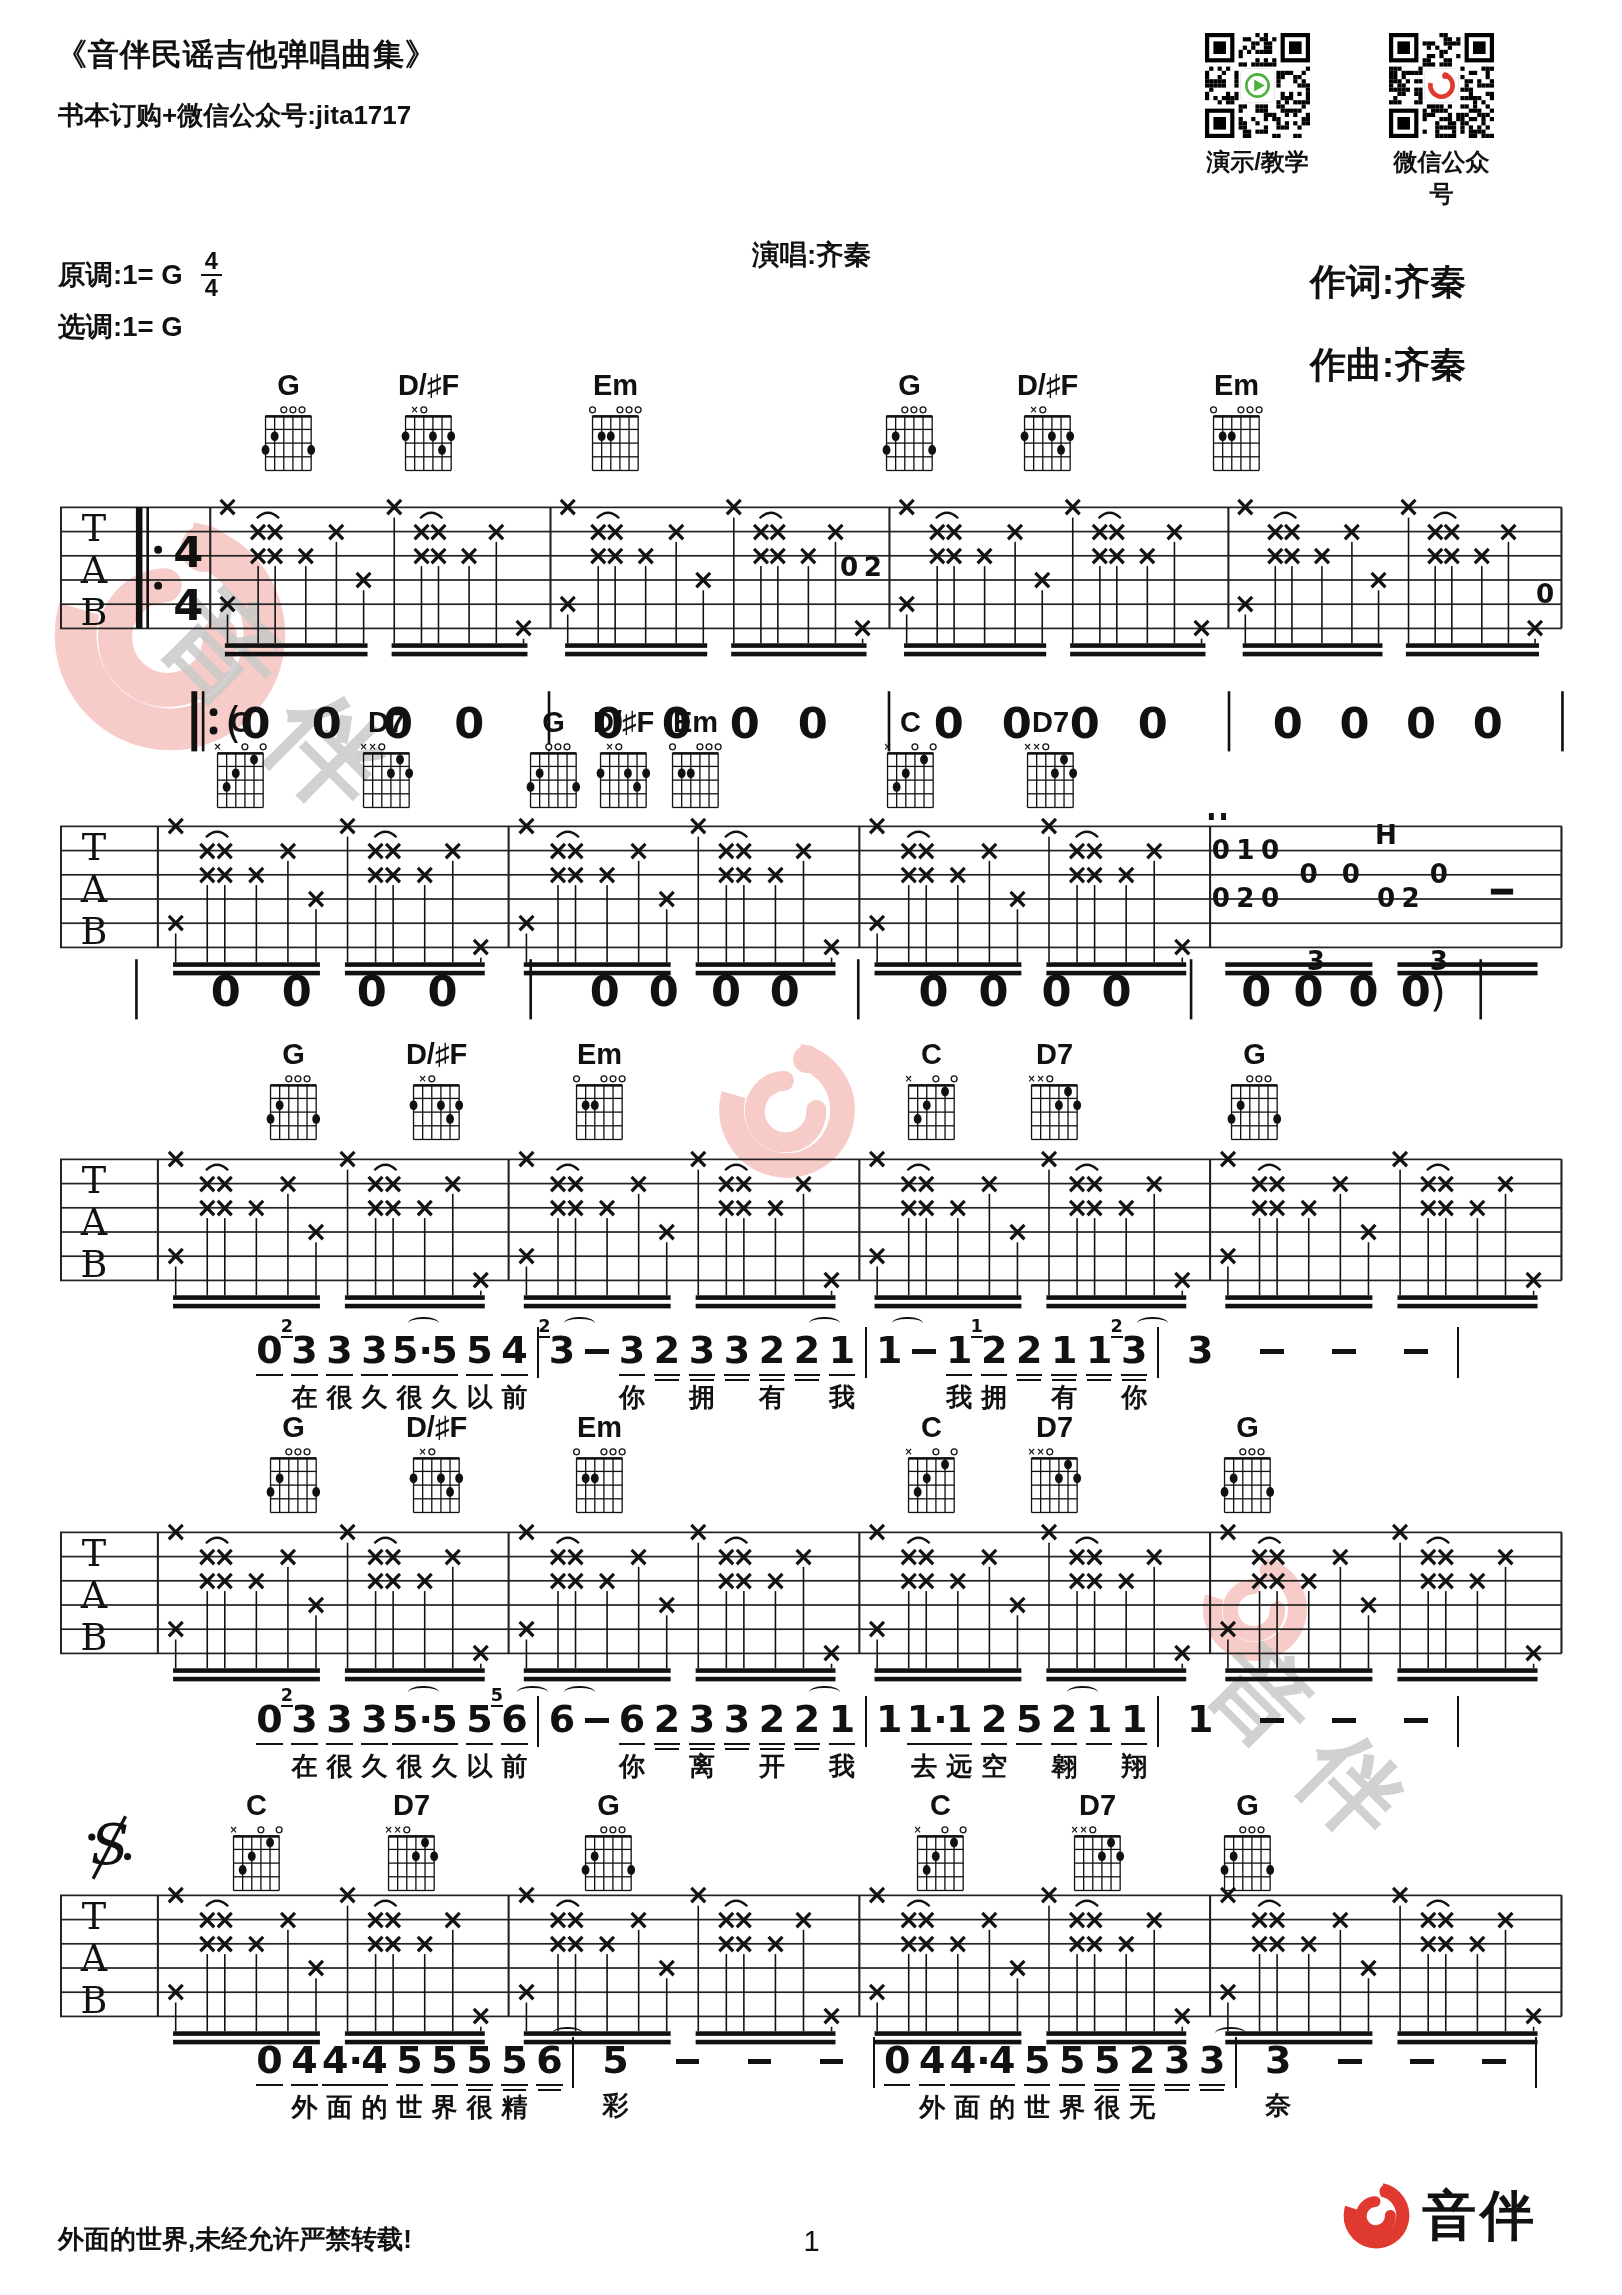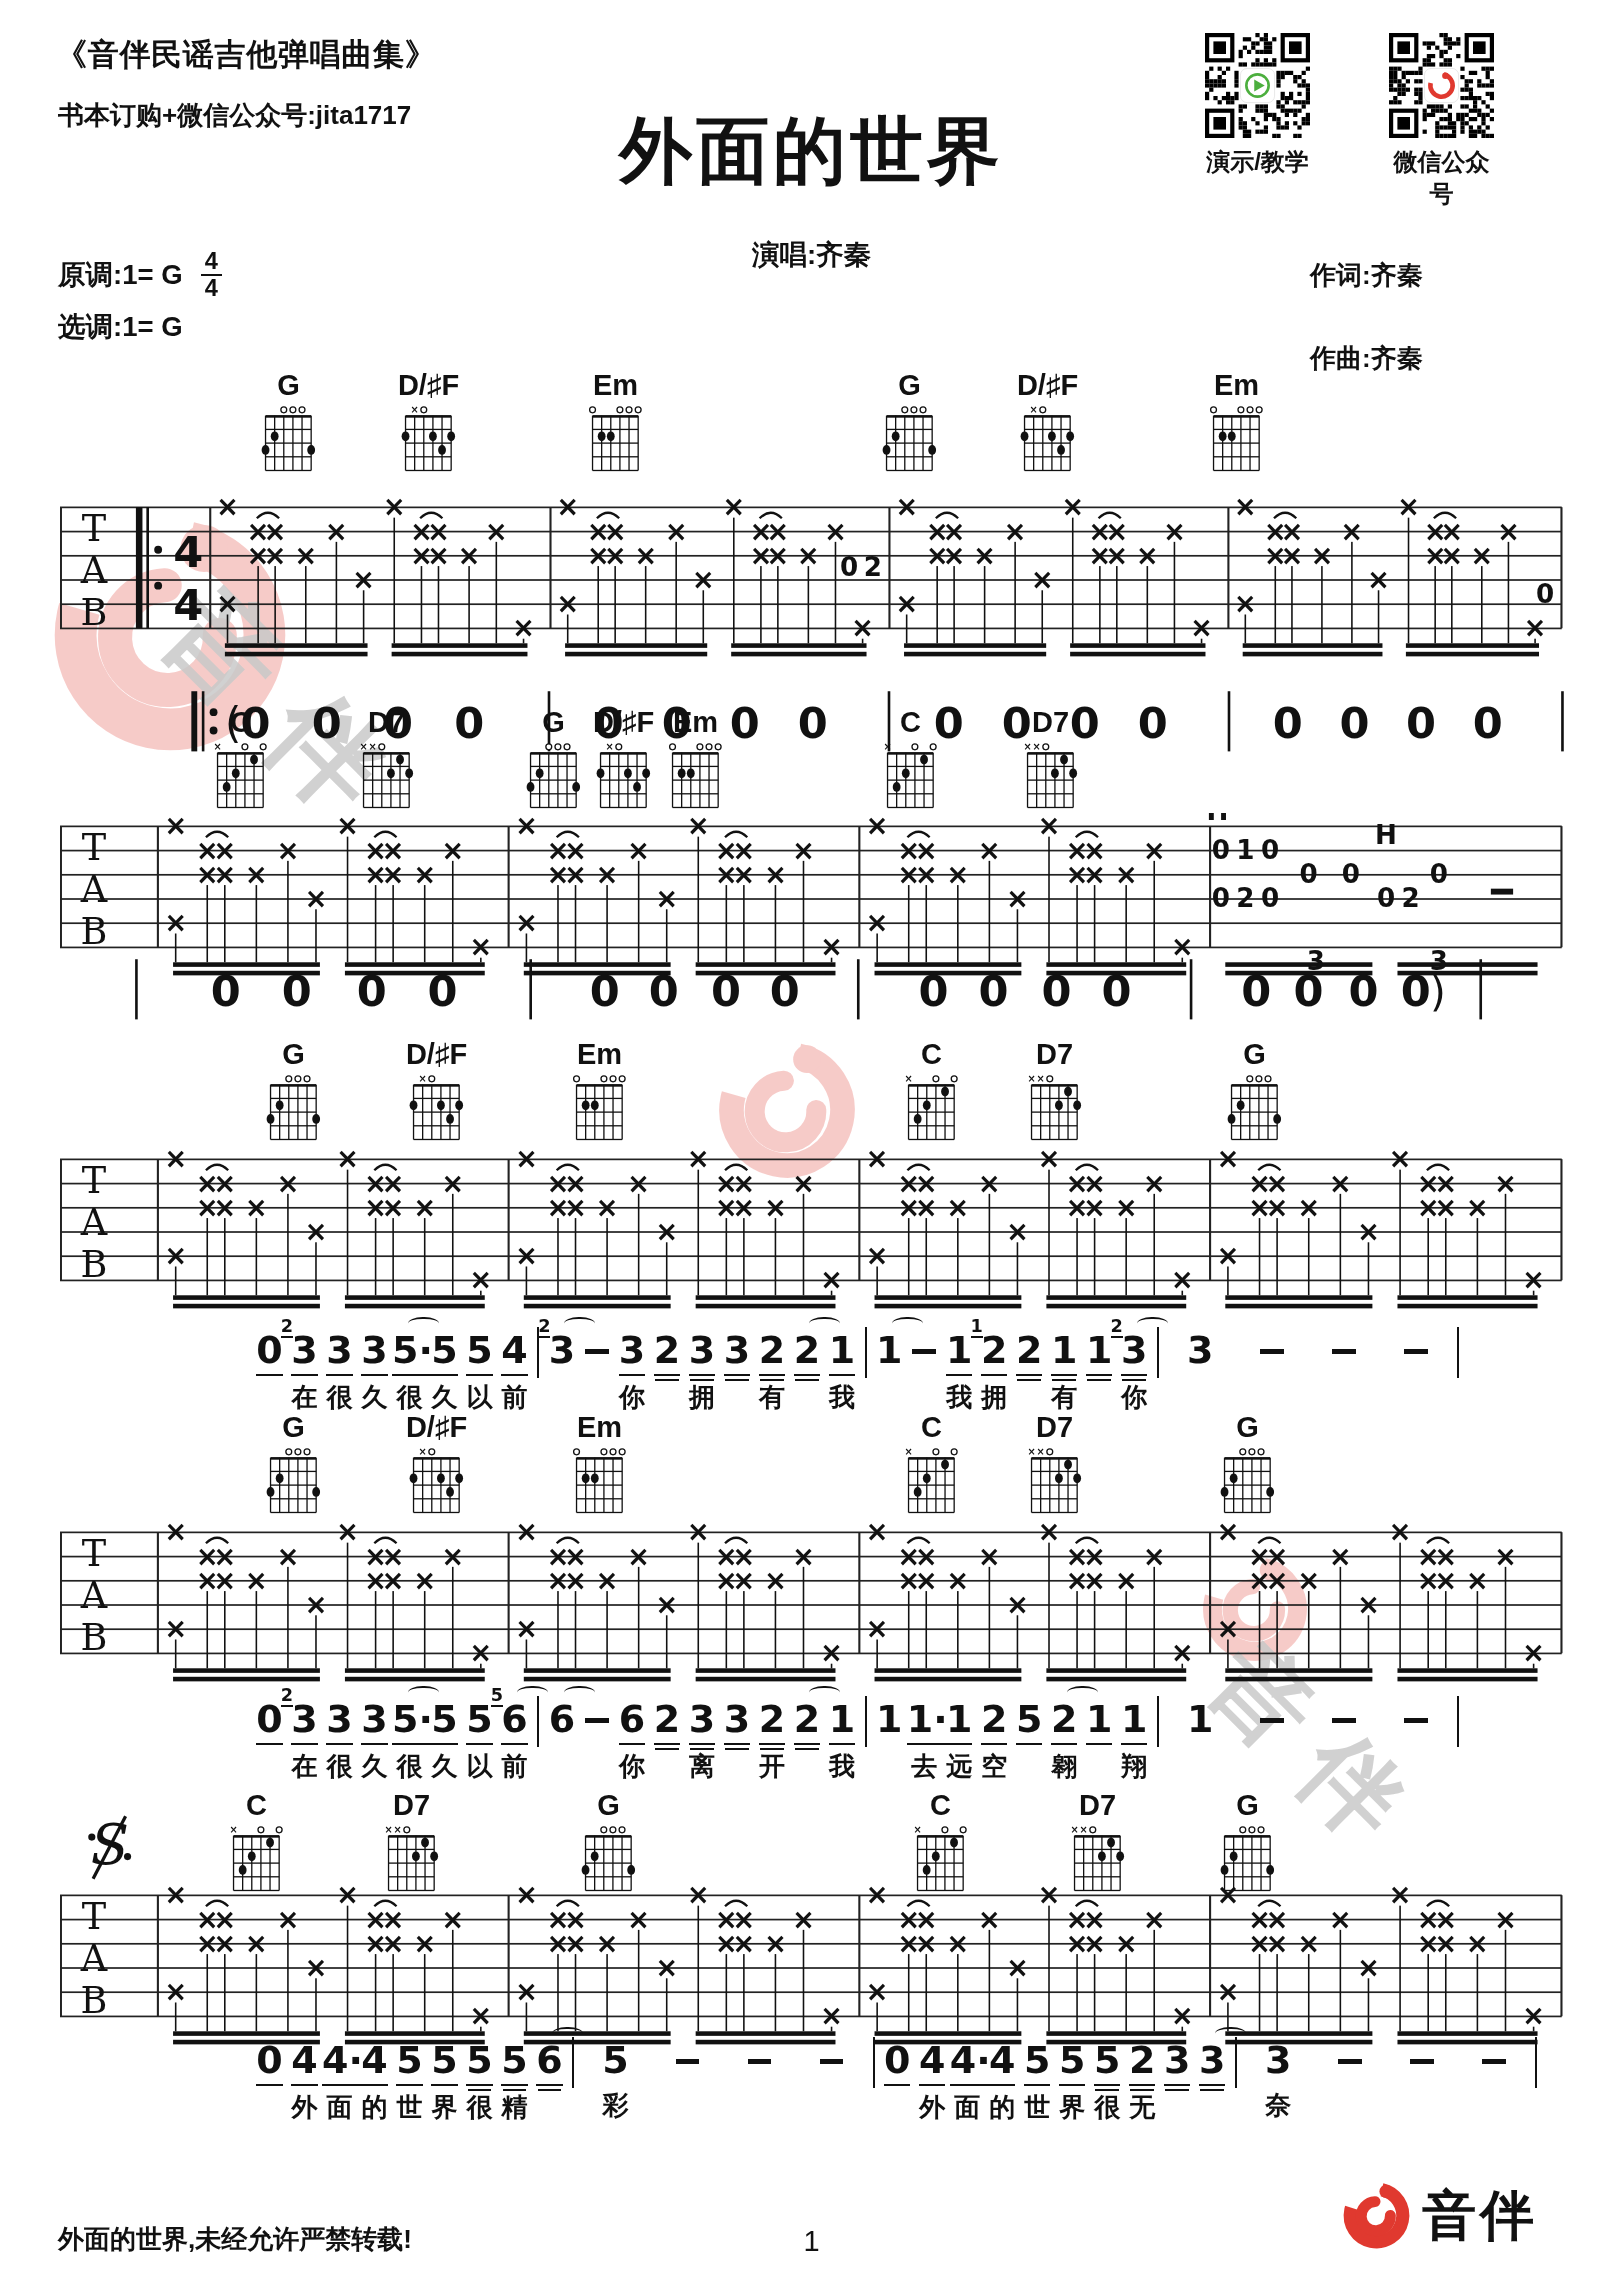--- a/index.html
+++ b/index.html
@@ -7,21 +7,21 @@
         font-family:"Liberation Sans",sans-serif;color:#111;}
   .abs{position:absolute;}
   .book-title{left:56px;top:34px;font-size:31px;font-weight:bold;letter-spacing:0.7px;}
   .purchase{left:58px;top:98px;font-size:26px;font-weight:bold;}
   .song-title{left:0;right:0;top:103px;text-align:center;font-size:73px;font-weight:900;letter-spacing:3.9px;}
   .singer{left:0;right:0;top:237px;text-align:center;font-size:27.5px;font-weight:bold;}
   .keyrow{left:58px;font-size:27.5px;font-weight:bold;display:flex;align-items:center;gap:18.3px;}
   .frac{display:inline-flex;flex-direction:column;align-items:center;font-size:23.6px;font-weight:bold;line-height:1.05;}
   .frac .fl{border-top:2px solid #111;padding:0.7px 3.9px 0 3.9px;}
   .frac .ft{padding:0 3.9px;}
-  .credit{left:1310px;font-size:26px;font-weight:bold;}
+  .credit{left:1310px;font-size:36px;font-weight:bold;}
   .qrbox{top:33px;width:105px;}
   .qrbox svg{display:block;}
   .qrlabel{width:105px;text-align:center;font-size:24px;font-weight:bold;margin-top:7.9px;}
   .wm-red{opacity:.26;pointer-events:none;}
   .wm-gray{color:#c9c9c9;opacity:.85;font-size:111px;font-weight:bold;letter-spacing:36px;
            transform:rotate(45deg);transform-origin:left top;pointer-events:none;white-space:nowrap;}
   .system{left:0;width:1623px;}
   .chord{position:absolute;text-align:center;width:63px;}
   .chord .cname{font-size:29px;font-weight:bold;height:34px;line-height:31px;white-space:nowrap;}
   .footer-copy{left:58px;top:2222px;font-size:26px;font-weight:bold;}
@@ -59,21 +59,20 @@
   <div class="abs wm-red" id="wmr3" style="left:1196px;top:1550px;"><svg width="118" height="118" viewBox="0 0 100 100">
         <circle cx="50" cy="50" r="36" fill="none" stroke="#E0392F" stroke-width="16" stroke-dasharray="172 54" transform="rotate(-78 50 50)"></circle>
         <path d="M 48 31 a 20 20 0 1 0 21 19" fill="none" stroke="#E0392F" stroke-width="13" stroke-linecap="round"></path>
         <circle cx="63" cy="17" r="9" fill="#E0392F"></circle>
       </svg></div>
   <div class="abs wm-gray" style="left:236px;top:556px;">音伴</div>
   <div class="abs wm-gray" style="left:1273px;top:1616px;font-size:98px;letter-spacing:29.4px;">音伴</div>
 
   <div class="abs book-title">《音伴民谣吉他弹唱曲集》</div>
   <div class="abs purchase">书本订购+微信公众号:jita1717</div>
-  <div class="abs song-title">外面的世界</div>
   <div class="abs singer">演唱:齐秦</div>
 
   <div class="abs keyrow" style="top:249px;">
     <span>原调:1= G</span>
     <span class="frac">
       <span class="ft">4</span>
       <span class="fl">4</span>
     </span>
   </div>
   <div class="abs keyrow" style="top:309px;">

